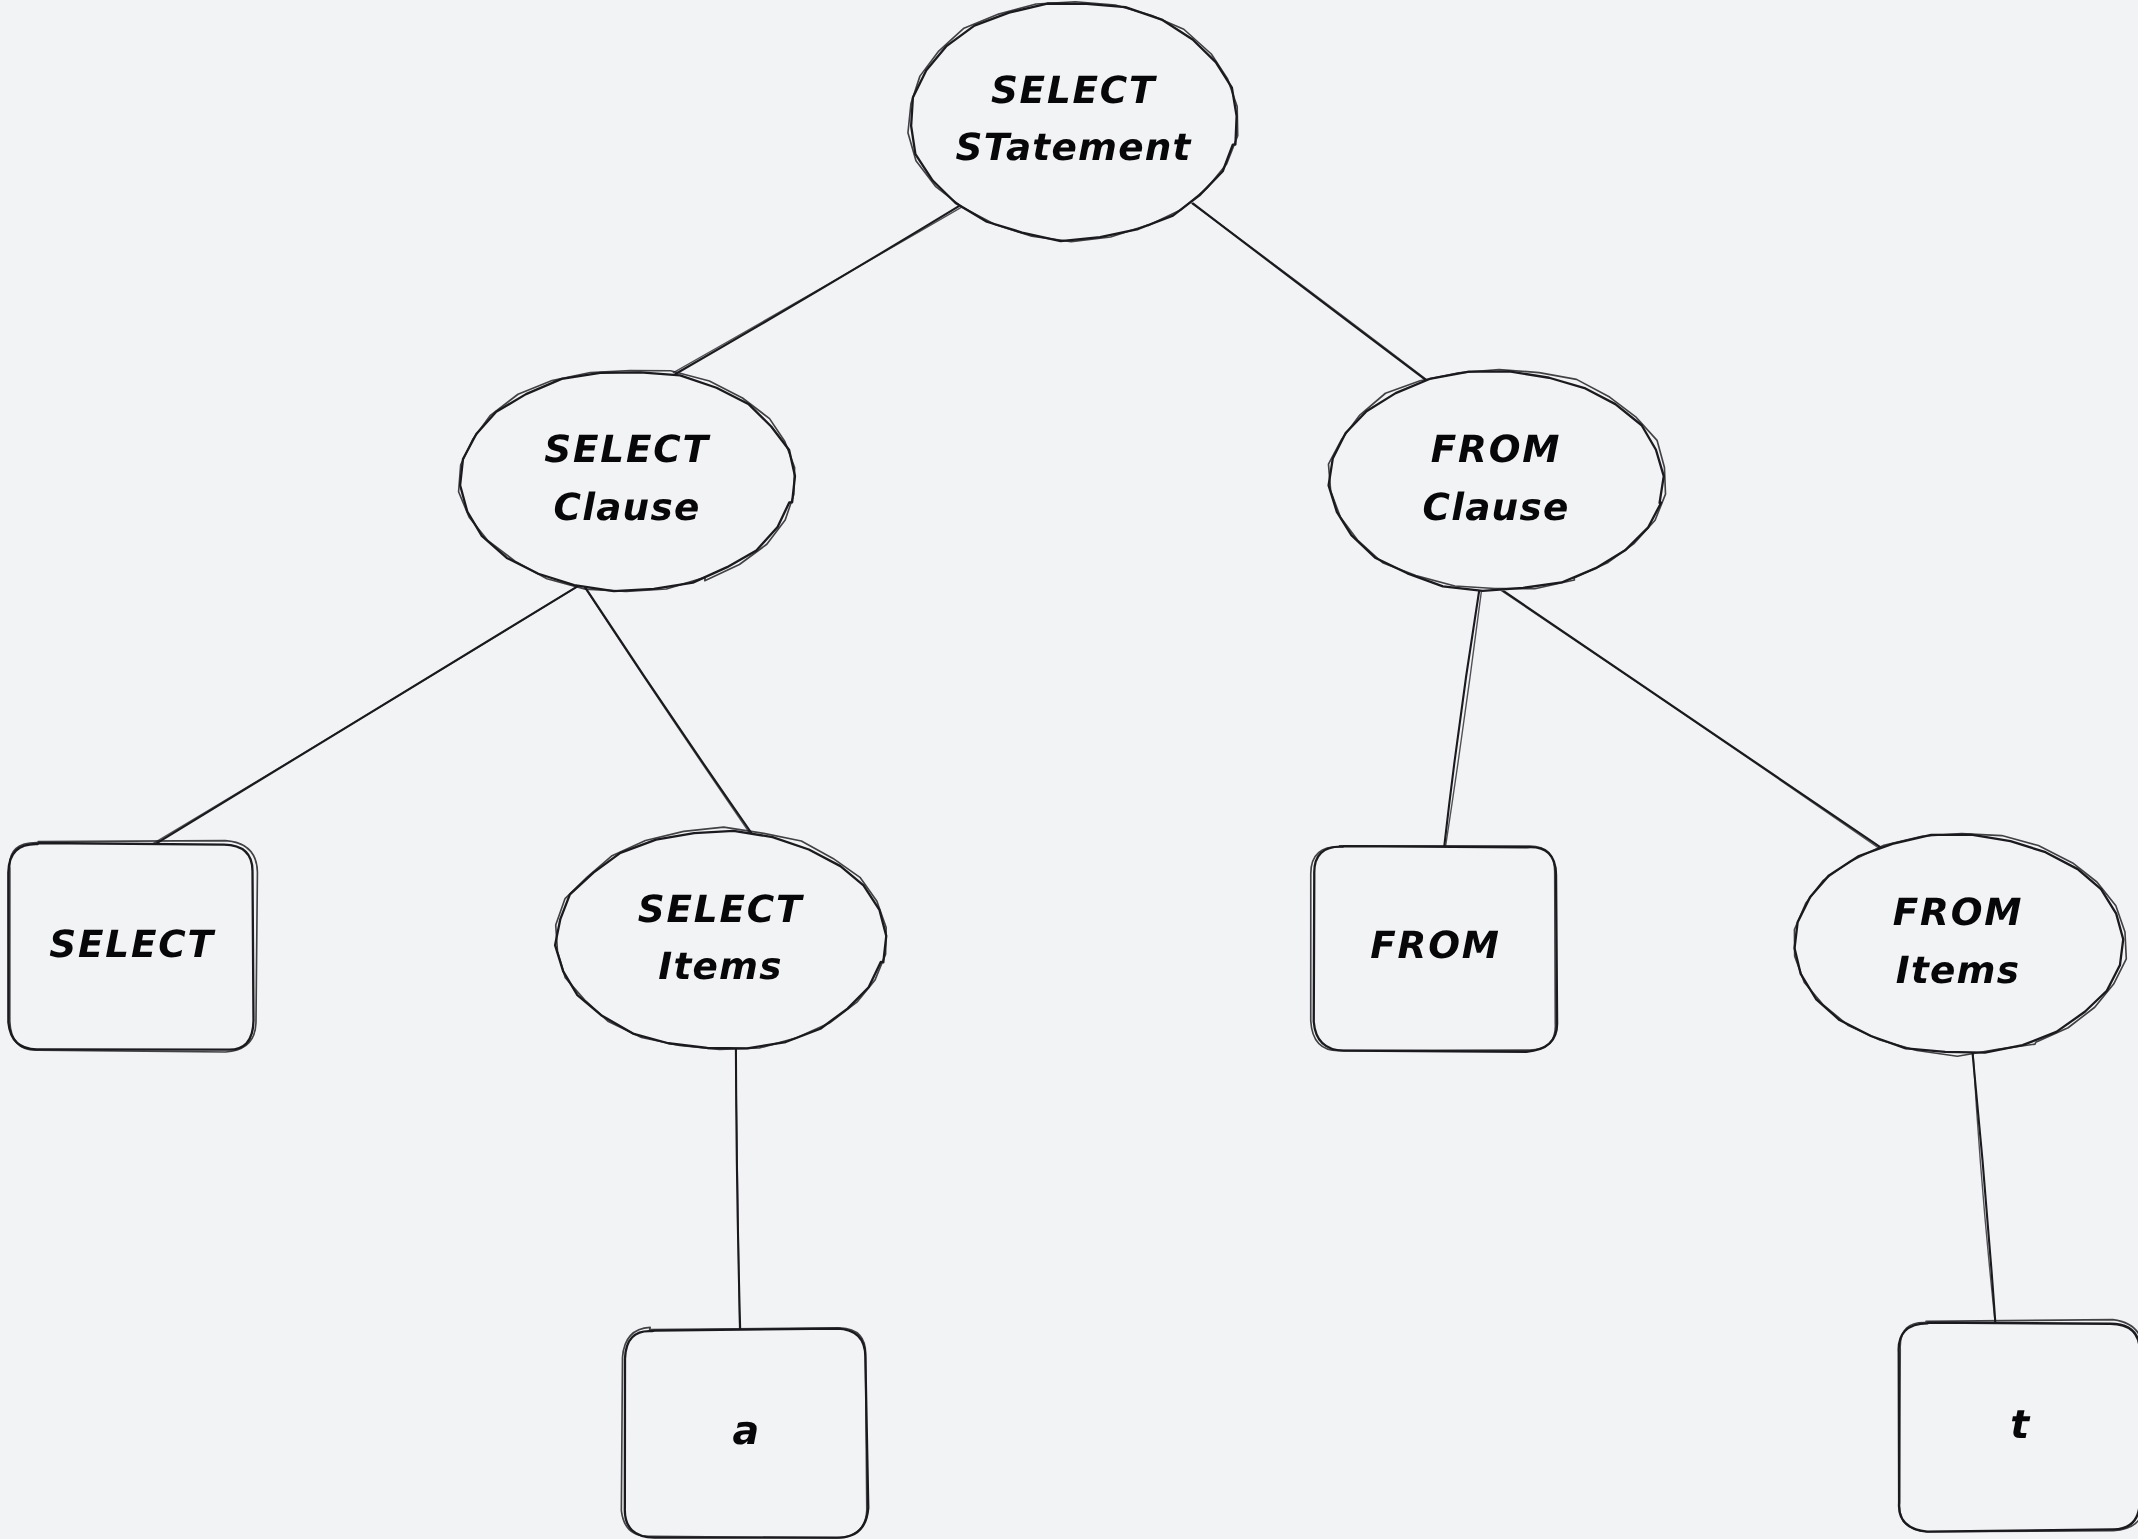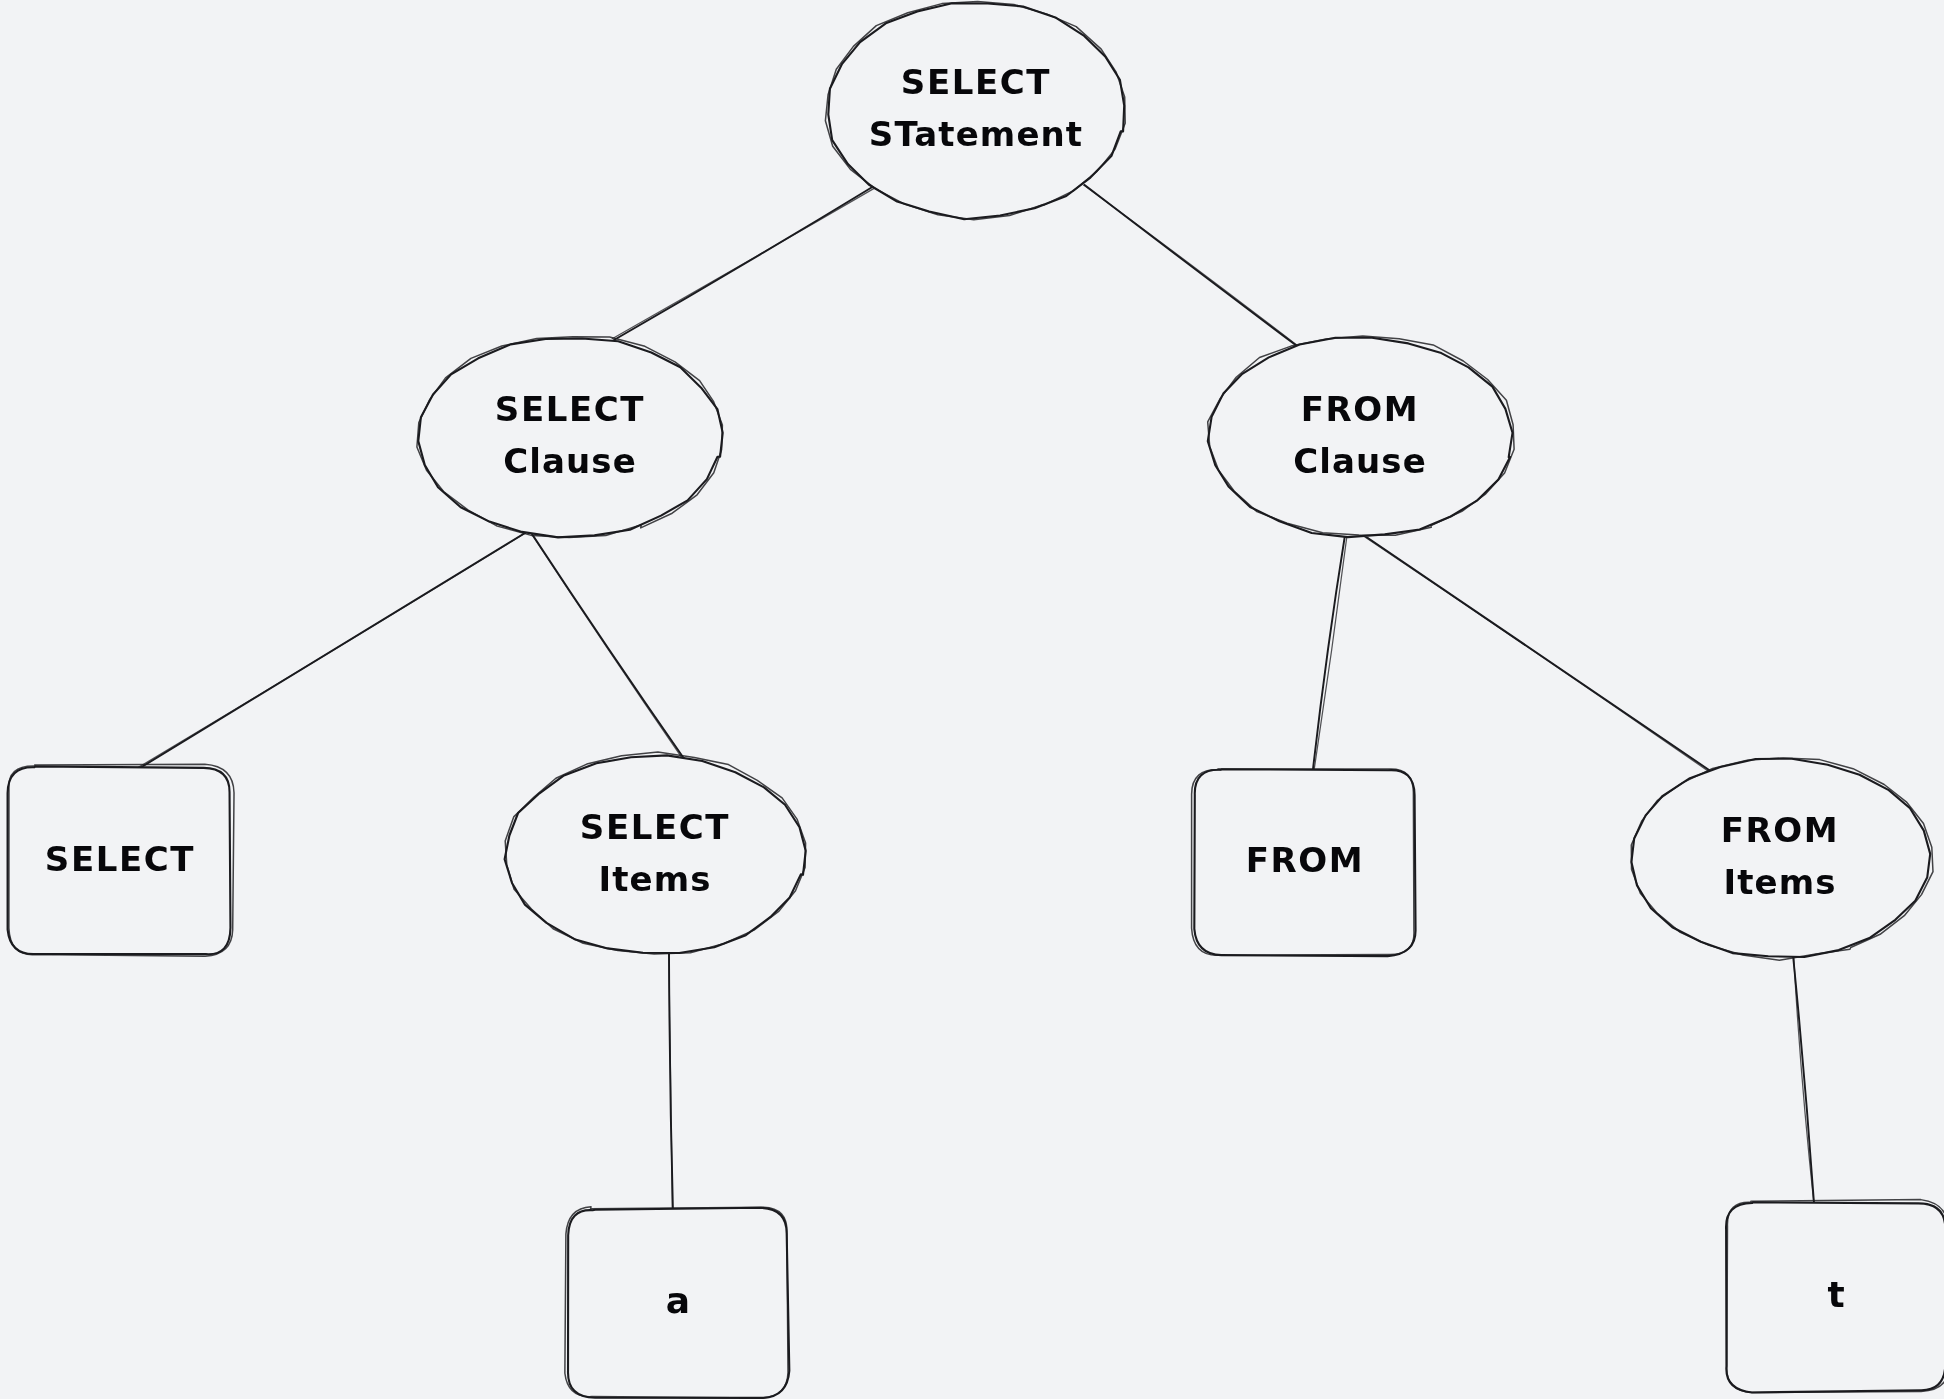--- a/index.html
+++ b/index.html
@@ -11,20 +11,21 @@
     width: 1944px;
     height: 1399px;
     overflow: hidden;
     font-family: "DejaVu Sans", sans-serif;
   }
   #canvas-wrap {
     position: relative;
     width: 1944px;
     height: 1292px;
     background: #f2f3f5;
+    font-style: italic;
   }
   svg#diagram {
     position: absolute;
     left: 0;
     top: 0;
     width: 1944px;
     height: 1399px;
     display: block;
   }
   .node-shape {

